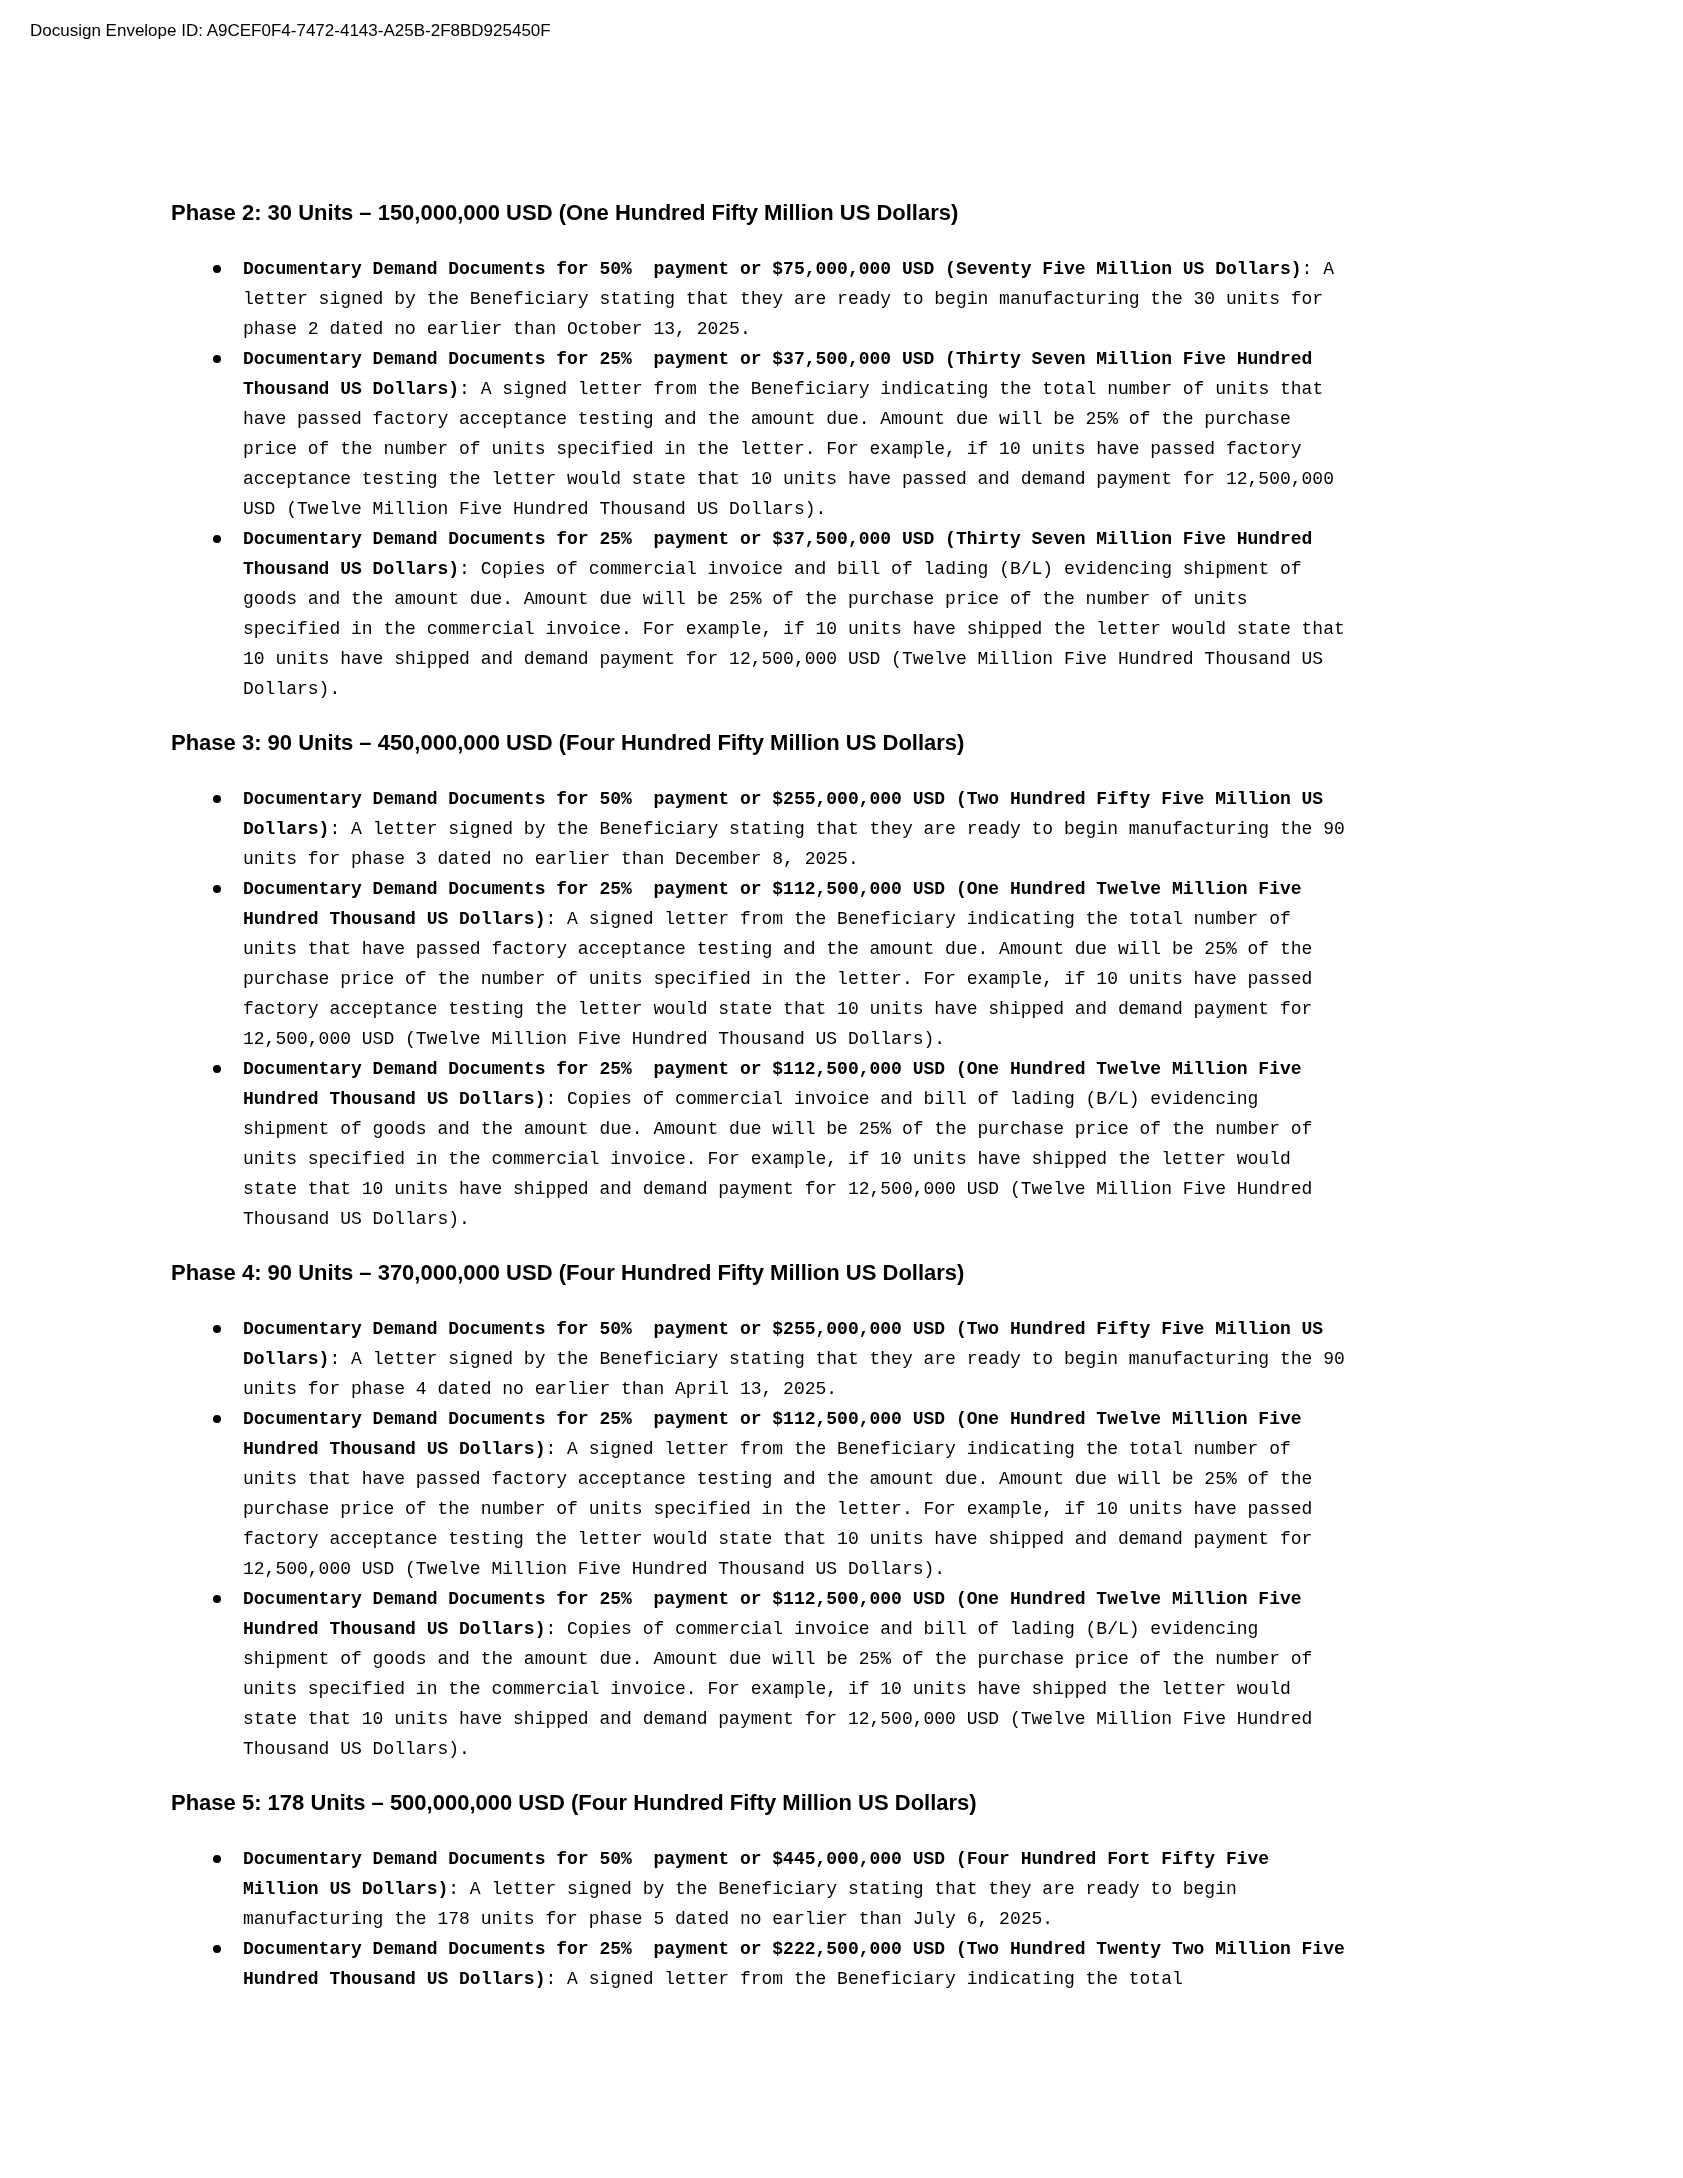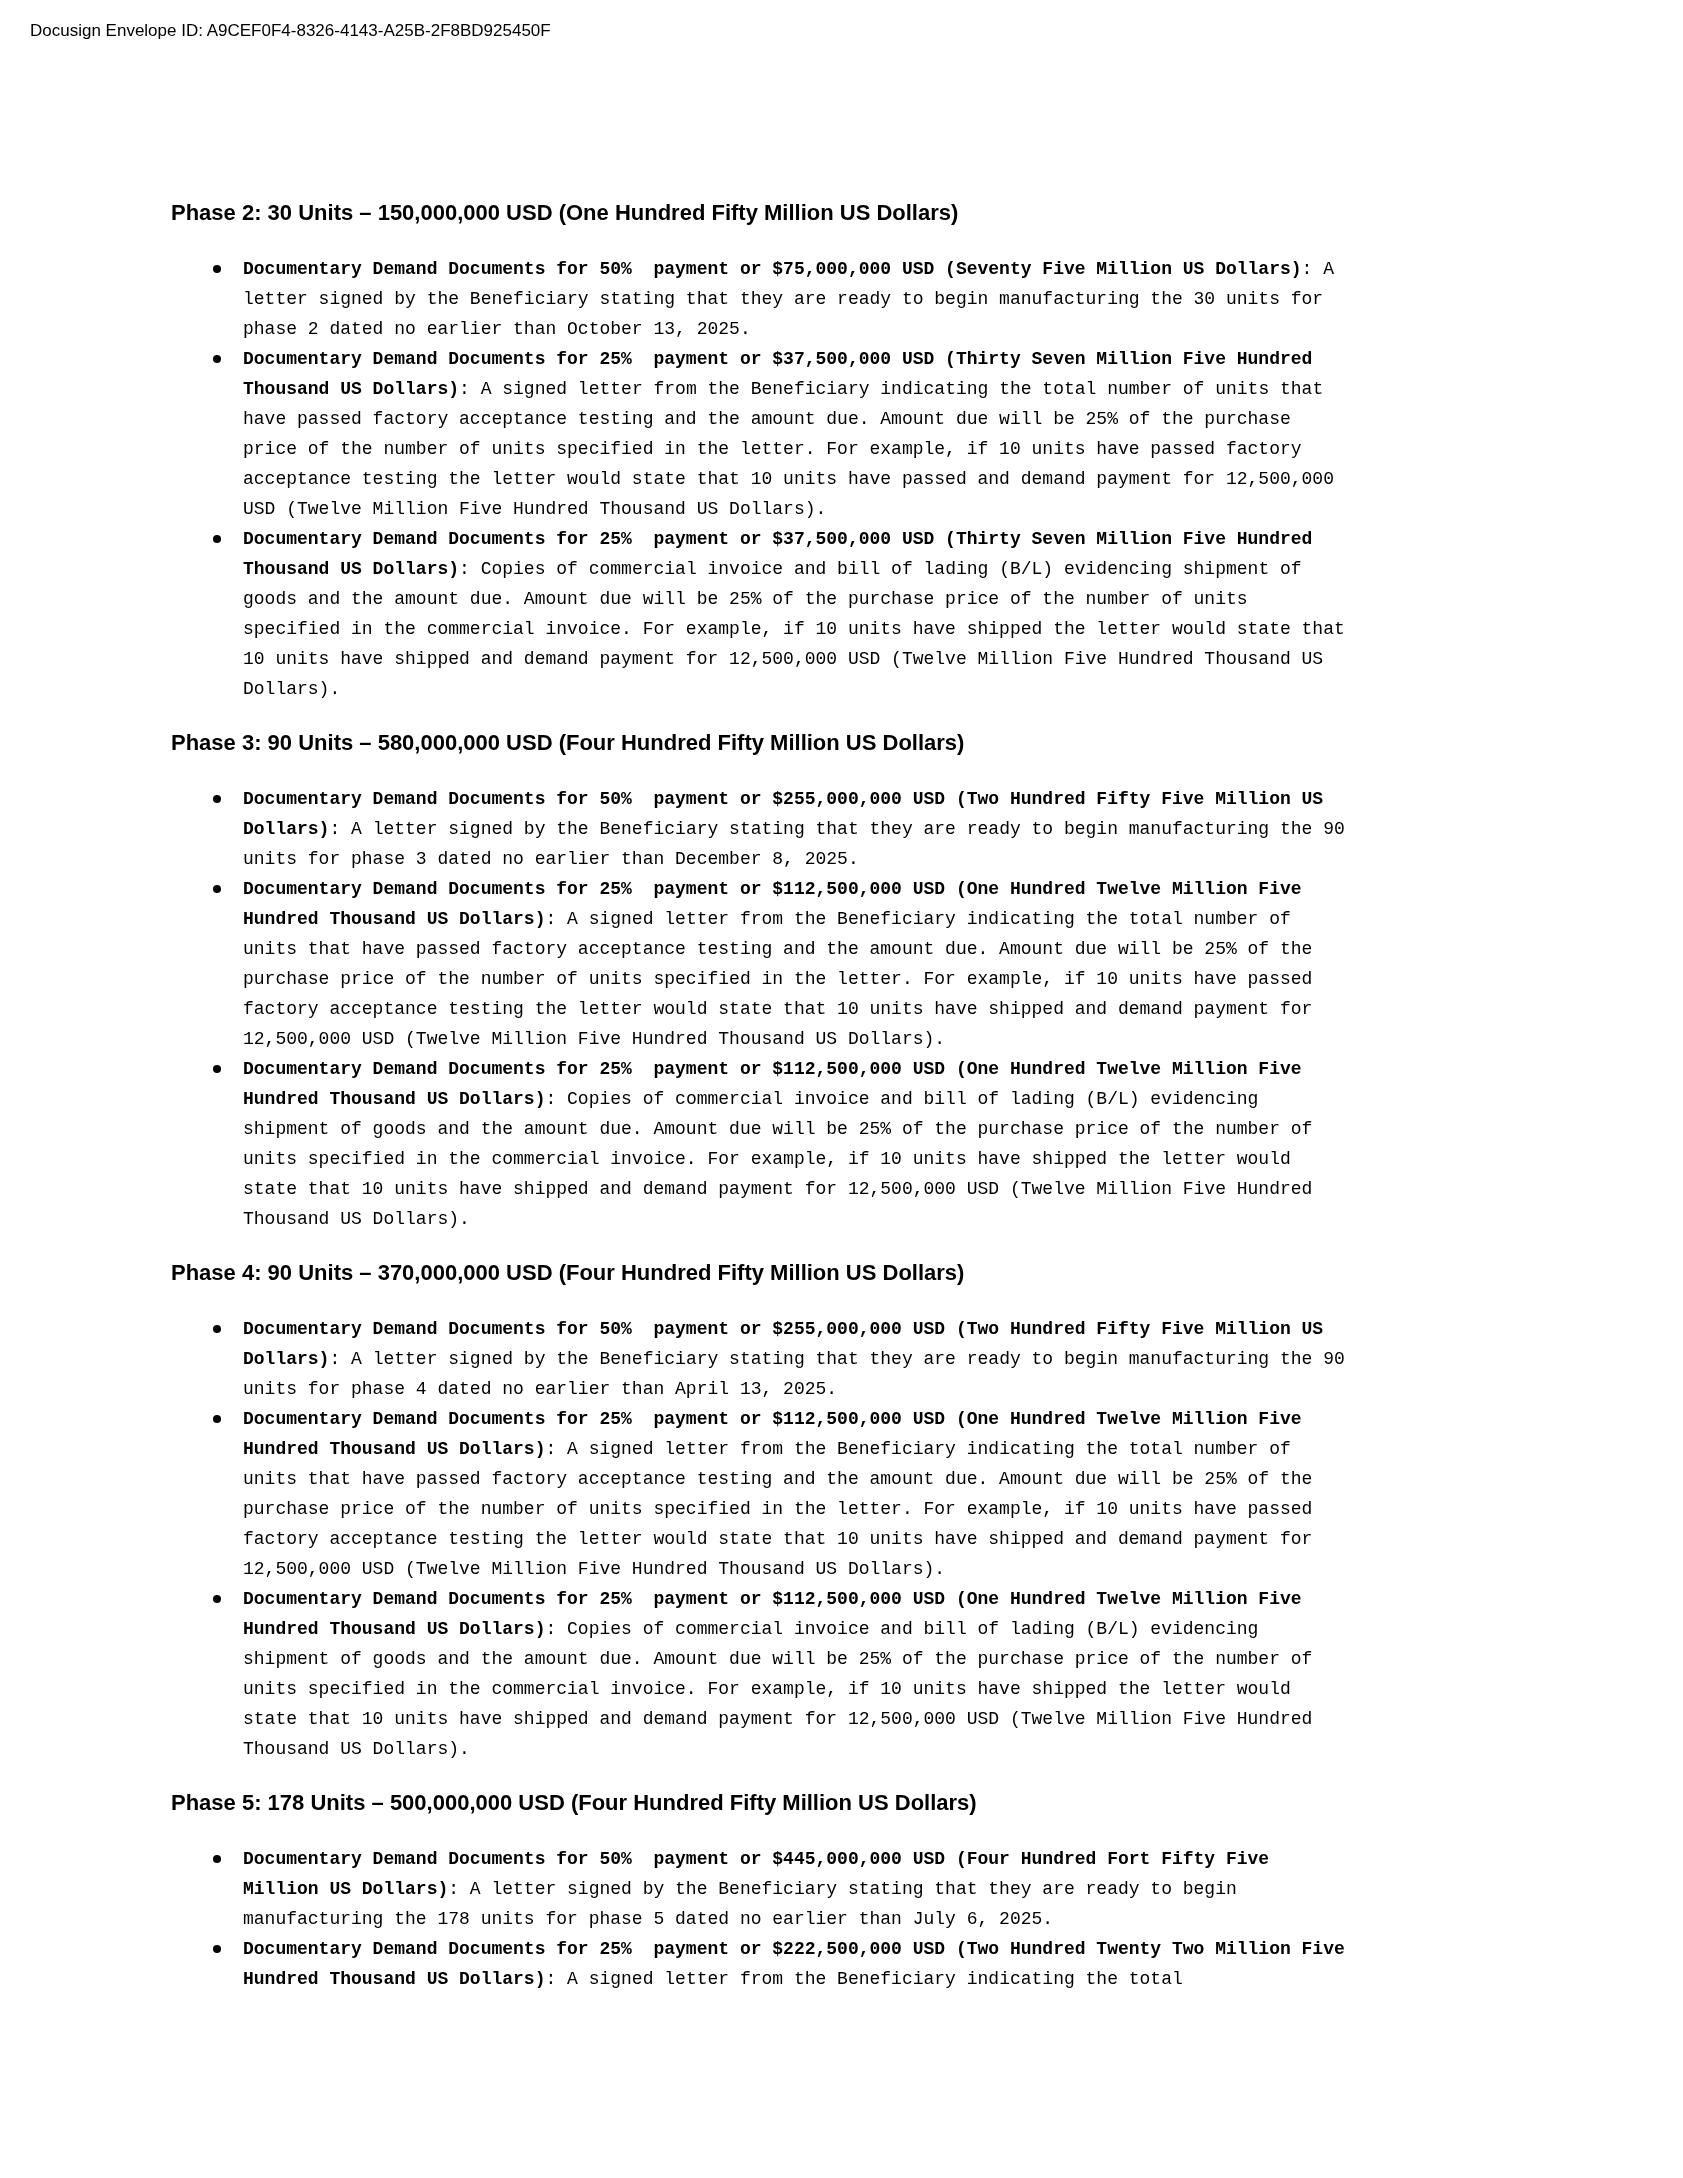--- a/index.html
+++ b/index.html
@@ -58,21 +58,21 @@
     line-height: 30px;
     font-family: Liberation Mono, monospace;
   }
   .bullet .content .lead {
     font-weight: 700;
   }
 </style>
 </head>
 <body>
 
-<div class="envelope-id">Docusign Envelope ID: A9CEF0F4-8326-4143-A25B-2F8BD925450F</div>
+<div class="envelope-id">Docusign Envelope ID: A9CEF0F4-7472-4143-A25B-2F8BD925450F</div>
 
 <div class="doc">
 
   <div class="section">
     <p class="phase-heading">Phase 2: 30 Units – 150,000,000 USD (One Hundred Fifty Million US Dollars)</p>
     <div class="bullets">
       <div class="bullet">
         <span class="marker">
             <span class="dot"></span>
           </span>
@@ -87,21 +87,21 @@
       <div class="bullet">
         <span class="marker">
             <span class="dot"></span>
           </span>
         <span class="content"><span class="lead">Documentary Demand Documents for 25%&nbsp; payment or $37,500,000 USD (Thirty Seven Million Five Hundred Thousand US Dollars)</span><span>: Copies of commercial invoice and bill of lading (B/L) evidencing shipment of goods and the amount due. Amount due will be 25% of the purchase price of the number of units specified in the commercial invoice. For example, if 10 units have shipped the letter would state that 10 units have shipped and demand payment for 12,500,000 USD (Twelve Million Five Hundred Thousand US Dollars).</span></span>
       </div>
     </div>
   </div>
 
   <div class="section">
-    <p class="phase-heading">Phase 3: 90 Units – 580,000,000 USD (Four Hundred Fifty Million US Dollars)</p>
+    <p class="phase-heading">Phase 3: 90 Units – 450,000,000 USD (Four Hundred Fifty Million US Dollars)</p>
     <div class="bullets">
       <div class="bullet">
         <span class="marker">
             <span class="dot"></span>
           </span>
         <span class="content"><span class="lead">Documentary Demand Documents for 50%&nbsp; payment or $255,000,000 USD (Two Hundred Fifty Five Million US Dollars)</span><span>: A letter signed by the Beneficiary stating that they are ready to begin manufacturing the 90 units for phase 3 dated no earlier than December 8, 2025.</span></span>
       </div>
       <div class="bullet">
         <span class="marker">
             <span class="dot"></span>

